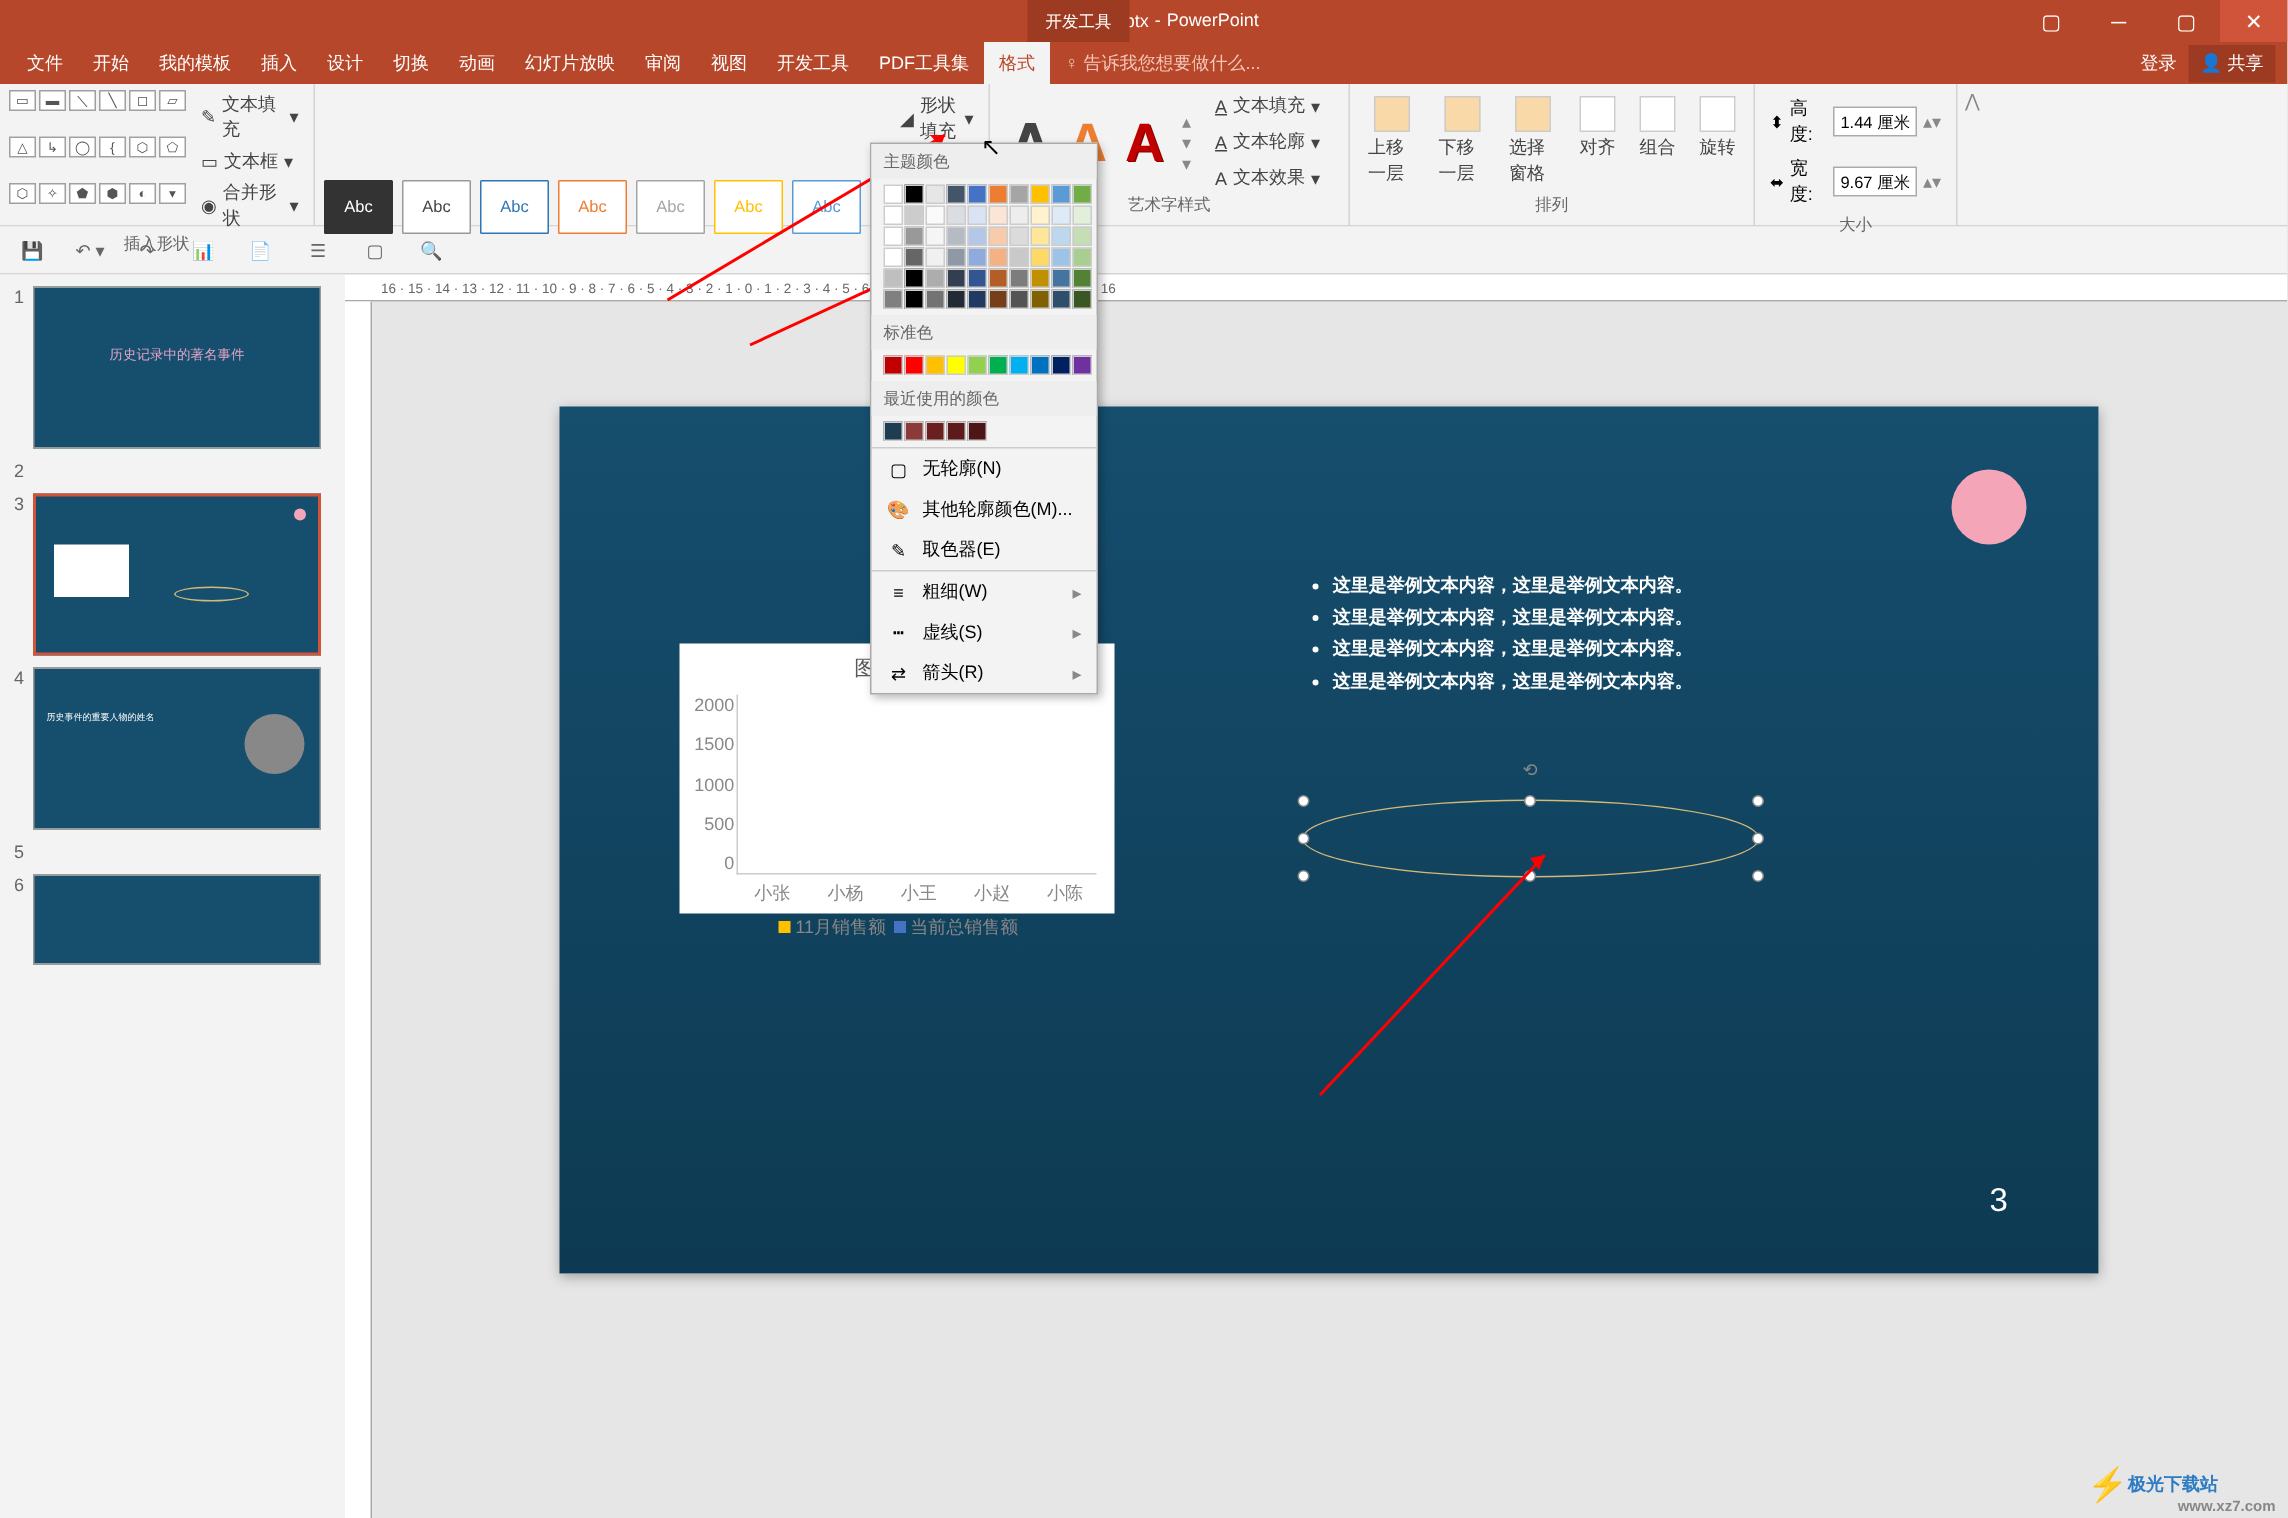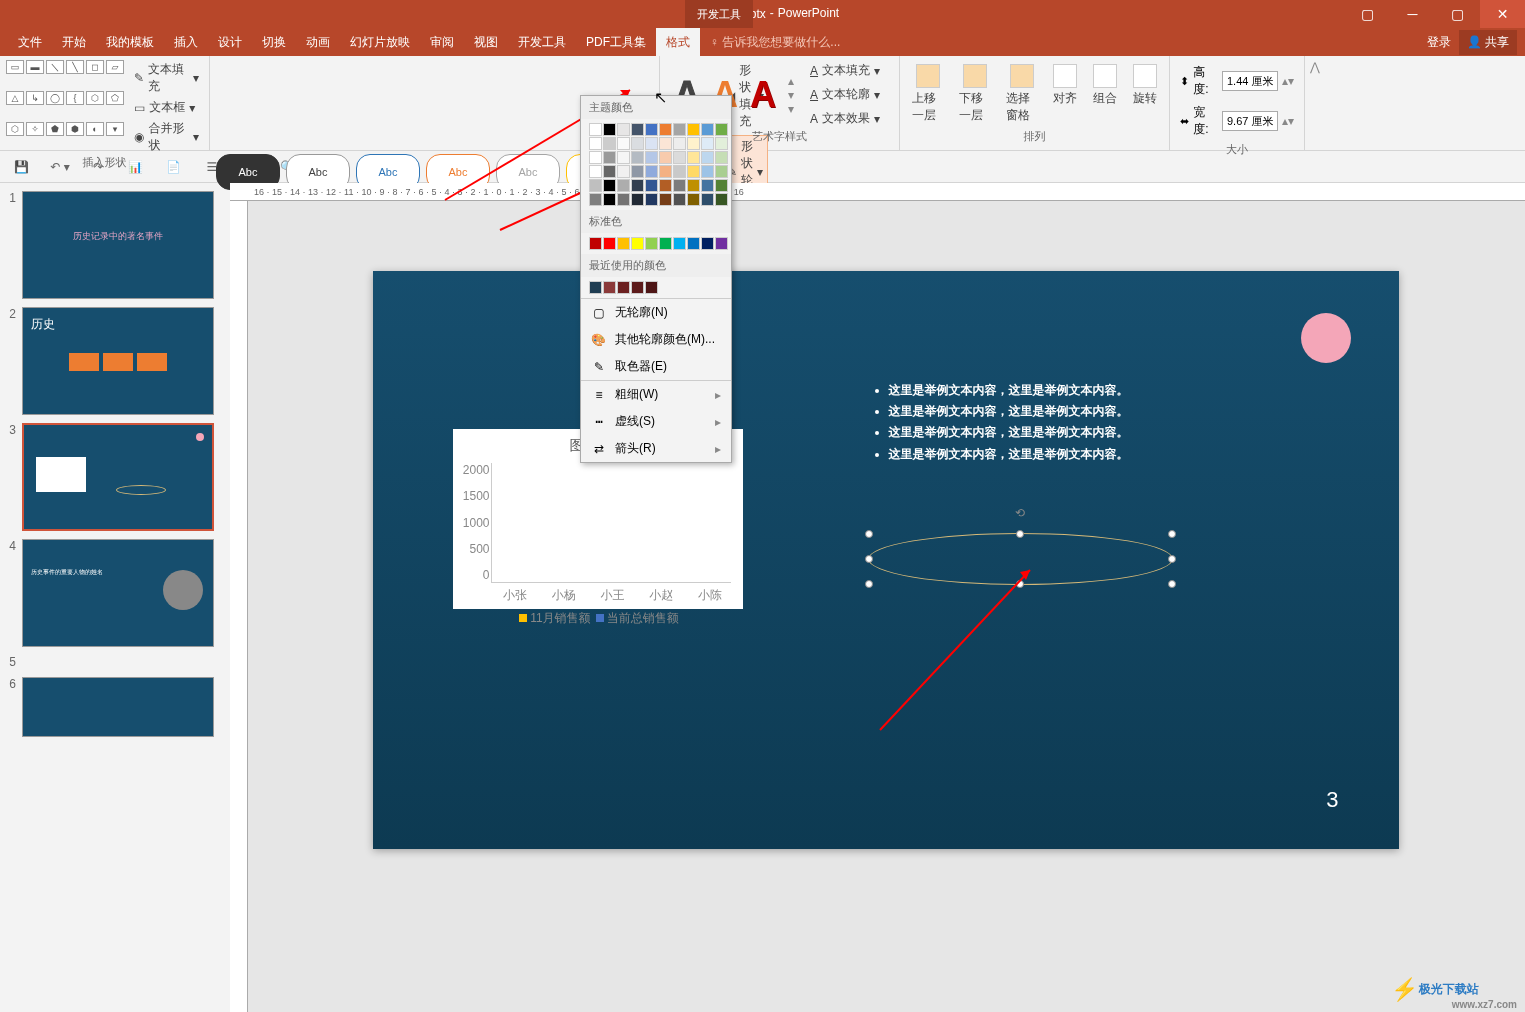--- a/index.html
+++ b/index.html
@@ -16,21 +16,21 @@
 .login-area{margin-left:auto;display:flex;align-items:center;gap:8px}
 .share-btn{background:#9c3b22;padding:4px 8px;display:flex;align-items:center;gap:3px}
 .ribbon{background:#f3f3f3;height:95px;display:flex;border-bottom:1px solid #d4d4d4}
 .ribbon-group{border-right:1px solid #d4d4d4;padding:4px 6px;display:flex;flex-direction:column;position:relative}
 .ribbon-group-label{text-align:center;font-size:11px;color:#666;margin-top:auto;padding-bottom:2px}
 .shapes-grid{display:grid;grid-template-columns:repeat(6,18px);gap:2px;margin-bottom:4px}
 .shape-cell{width:18px;height:14px;border:1px solid #a0a0a0;background:#fff;display:flex;align-items:center;justify-content:center;font-size:9px;color:#555}
 .shape-tools{display:flex;flex-direction:column;gap:2px;font-size:11px;color:#444}
 .shape-tools>div{display:flex;align-items:center;gap:4px;padding:1px 4px}
 .style-gallery{display:flex;gap:6px;align-items:center}
-.style-box{width:64px;height:36px;border:1px solid #999;border-radius:14px;display:flex;align-items:center;justify-content:center;font-size:11px;background:#fff;color:#444}
+.style-box{width:46px;height:36px;border:1px solid #999;border-radius:1px;display:flex;align-items:center;justify-content:center;font-size:11px;background:#fff;color:#444}
 .style-box.dark{background:#333;color:#fff;border-color:#333}
 .style-box.blue{border-color:#2e75b6;color:#2e75b6}
 .style-box.orange{border-color:#ed7d31;color:#ed7d31}
 .style-box.gray{border-color:#a5a5a5;color:#a5a5a5}
 .style-box.gold{border-color:#ffc000;color:#ffc000}
 .style-box.blue2{border-color:#5b9bd5;color:#5b9bd5}
 .fill-options{display:flex;flex-direction:column;gap:3px;font-size:11px;color:#444;margin-left:4px}
 .fill-opt{display:flex;align-items:center;gap:4px;padding:2px 4px}
 .fill-opt.active{background:#fce4d6;border:1px solid #f4b183}
 .wordart{display:flex;gap:12px;align-items:center;padding:0 8px}
@@ -258,30 +258,20 @@
     <div class="thumb-item">
         <div class="thumb-num">1</div>
         <div class="thumb-slide">
           <div class="thumb-content">
             <div style="text-align:center;margin-top:30px;color:#e4a4c4;font-size:9px">历史记录中的著名事件</div>
           </div>
         </div>
       </div>
     <div class="thumb-item">
         <div class="thumb-num">2</div>
-        <div class="thumb-slide">
-          <div class="thumb-content">
-            <div>历史</div>
-            <div style="display:flex;gap:4px;margin-top:20px;justify-content:center">
-              <div style="width:30px;height:18px;background:#ed7d31"></div>
-              <div style="width:30px;height:18px;background:#ed7d31"></div>
-              <div style="width:30px;height:18px;background:#ed7d31"></div>
-            </div>
-          </div>
-        </div>
       </div>
     <div class="thumb-item">
         <div class="thumb-num">3</div>
         <div class="thumb-slide active">
           <div class="thumb-content">
             <div style="position:absolute;right:8px;top:8px;width:8px;height:8px;background:#f4a6b8;border-radius:50%"></div>
             <div style="position:absolute;left:12px;top:32px;width:50px;height:35px;background:#fff"></div>
             <div style="position:absolute;left:92px;top:60px;width:50px;height:10px;border:1px solid #d4b878;border-radius:50%"></div>
           </div>
         </div>

